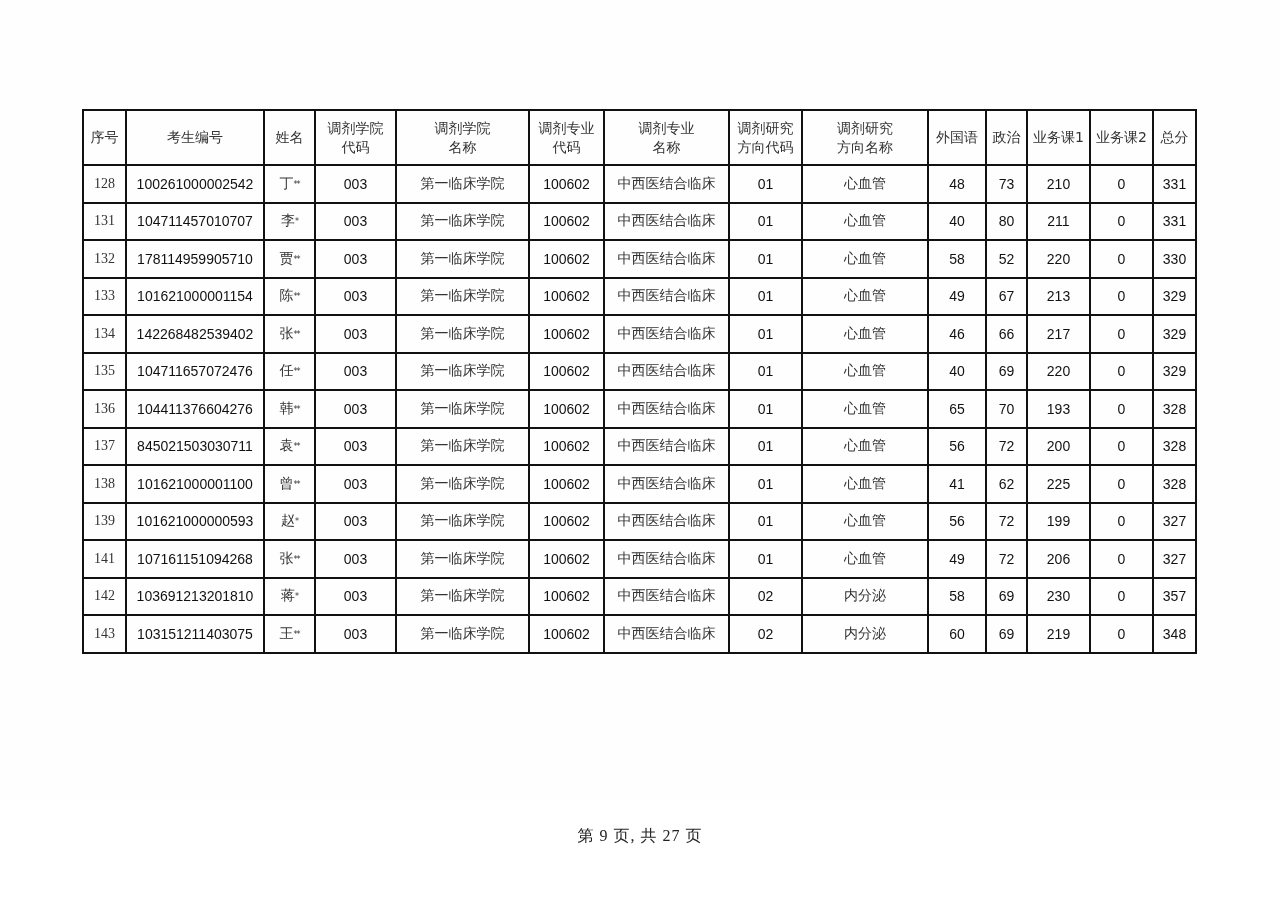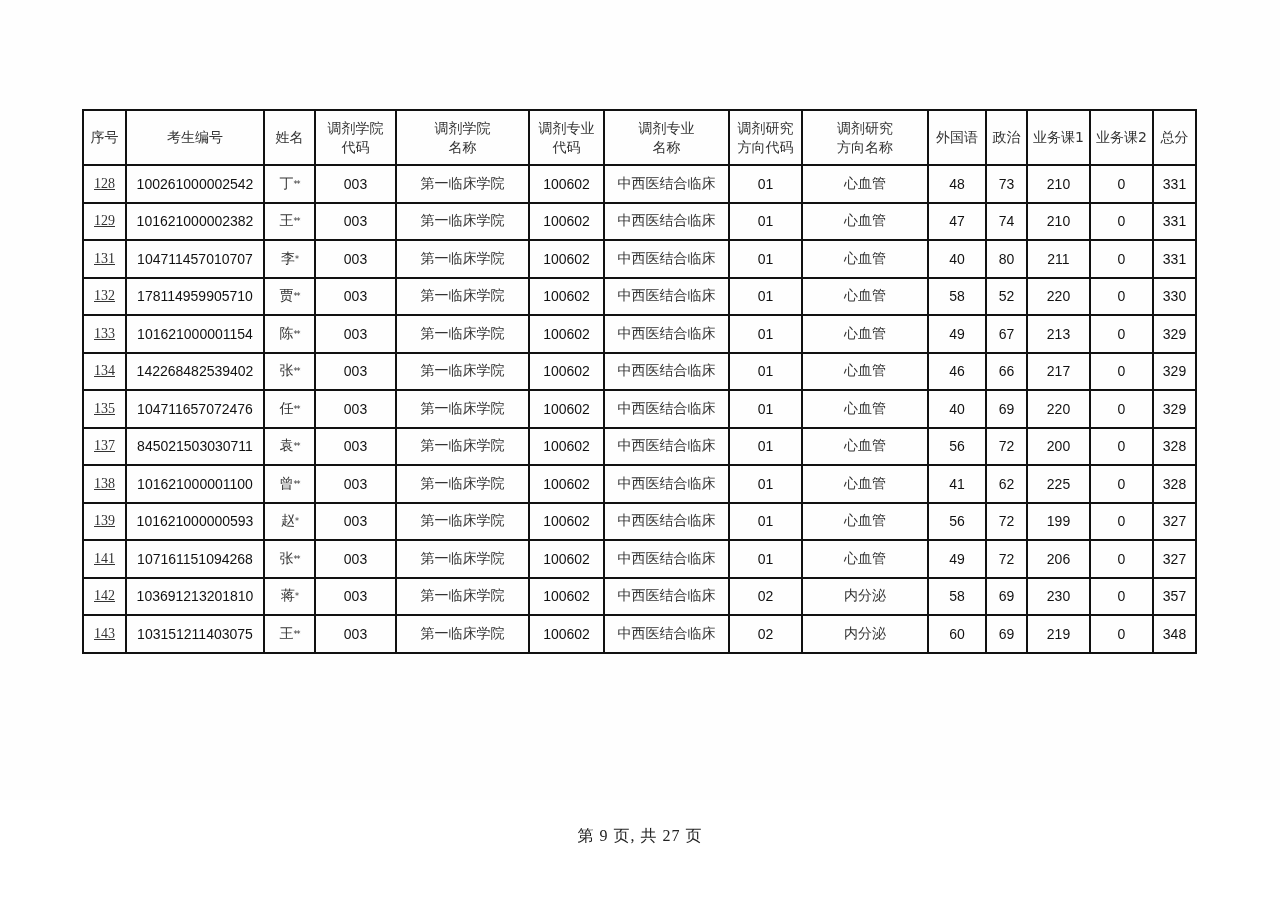--- a/index.html
+++ b/index.html
@@ -6,21 +6,21 @@
   body { width: 1280px; height: 904px; position: relative; overflow: hidden;
          font-family: "Liberation Sans", "DejaVu Sans", sans-serif; color: #1a1a1a; }
   .page { position: absolute; left: 0; top: 0; width: 1280px; height: 800px; background: #fefefe; }
   table.grid { position: absolute; left: 82px; top: 109px; border-collapse: collapse;
                table-layout: fixed; width: 1113px; }
   table.grid th, table.grid td { border: 2px solid #111; text-align: center; vertical-align: middle;
                padding: 0; overflow: hidden; white-space: nowrap; }
   table.grid th { height: 53px; font-weight: normal; font-size: 14px; line-height: 19px;
                   font-family: "DejaVu Sans", sans-serif; color: #333; white-space: normal; }
   table.grid td { height: 35.5px; font-size: 14px; }
-  td.seq { font-family: "Liberation Serif", serif; font-size: 13px; color: #333; text-decoration: underline; }
+  td.seq { font-family: "Liberation Serif", serif; font-size: 13px; color: #333; }
   td.cn { font-family: "DejaVu Sans", sans-serif; font-size: 13px; color: #333; }
   td.num { font-family: "Liberation Sans", sans-serif; font-size: 14.5px; color: #111; }
   .mask { font-size: 8px; letter-spacing: -1px; vertical-align: middle; }
   .footer { position: absolute; left: 0; width: 1280px; top: 826px; text-align: center;
             font-family: "Liberation Serif", "DejaVu Serif", serif; font-size: 16px; color: #222;
             letter-spacing: 1px; }
 </style>
 </head>
 <body>
 
@@ -71,36 +71,20 @@
           <td class="cn">中西医结合临床</td>
           <td class="num">01</td>
           <td class="cn">心血管</td>
           <td class="num">48</td>
           <td class="num">73</td>
           <td class="num">210</td>
           <td class="num">0</td>
           <td class="num">331</td>
         </tr>
         <tr>
-          <td class="seq">129</td>
-          <td class="num">101621000002382</td>
-          <td class="cn"><span>王</span><span class="mask">**</span></td>
-          <td class="num">003</td>
-          <td class="cn">第一临床学院</td>
-          <td class="num">100602</td>
-          <td class="cn">中西医结合临床</td>
-          <td class="num">01</td>
-          <td class="cn">心血管</td>
-          <td class="num">47</td>
-          <td class="num">74</td>
-          <td class="num">210</td>
-          <td class="num">0</td>
-          <td class="num">331</td>
-        </tr>
-        <tr>
           <td class="seq">131</td>
           <td class="num">104711457010707</td>
           <td class="cn"><span>李</span><span class="mask">*</span></td>
           <td class="num">003</td>
           <td class="cn">第一临床学院</td>
           <td class="num">100602</td>
           <td class="cn">中西医结合临床</td>
           <td class="num">01</td>
           <td class="cn">心血管</td>
           <td class="num">40</td>
@@ -165,20 +149,36 @@
           <td class="cn">第一临床学院</td>
           <td class="num">100602</td>
           <td class="cn">中西医结合临床</td>
           <td class="num">01</td>
           <td class="cn">心血管</td>
           <td class="num">40</td>
           <td class="num">69</td>
           <td class="num">220</td>
           <td class="num">0</td>
           <td class="num">329</td>
+        </tr>
+        <tr>
+          <td class="seq">136</td>
+          <td class="num">104411376604276</td>
+          <td class="cn"><span>韩</span><span class="mask">**</span></td>
+          <td class="num">003</td>
+          <td class="cn">第一临床学院</td>
+          <td class="num">100602</td>
+          <td class="cn">中西医结合临床</td>
+          <td class="num">01</td>
+          <td class="cn">心血管</td>
+          <td class="num">65</td>
+          <td class="num">70</td>
+          <td class="num">193</td>
+          <td class="num">0</td>
+          <td class="num">328</td>
         </tr>
         <tr>
           <td class="seq">137</td>
           <td class="num">845021503030711</td>
           <td class="cn"><span>袁</span><span class="mask">**</span></td>
           <td class="num">003</td>
           <td class="cn">第一临床学院</td>
           <td class="num">100602</td>
           <td class="cn">中西医结合临床</td>
           <td class="num">01</td>

